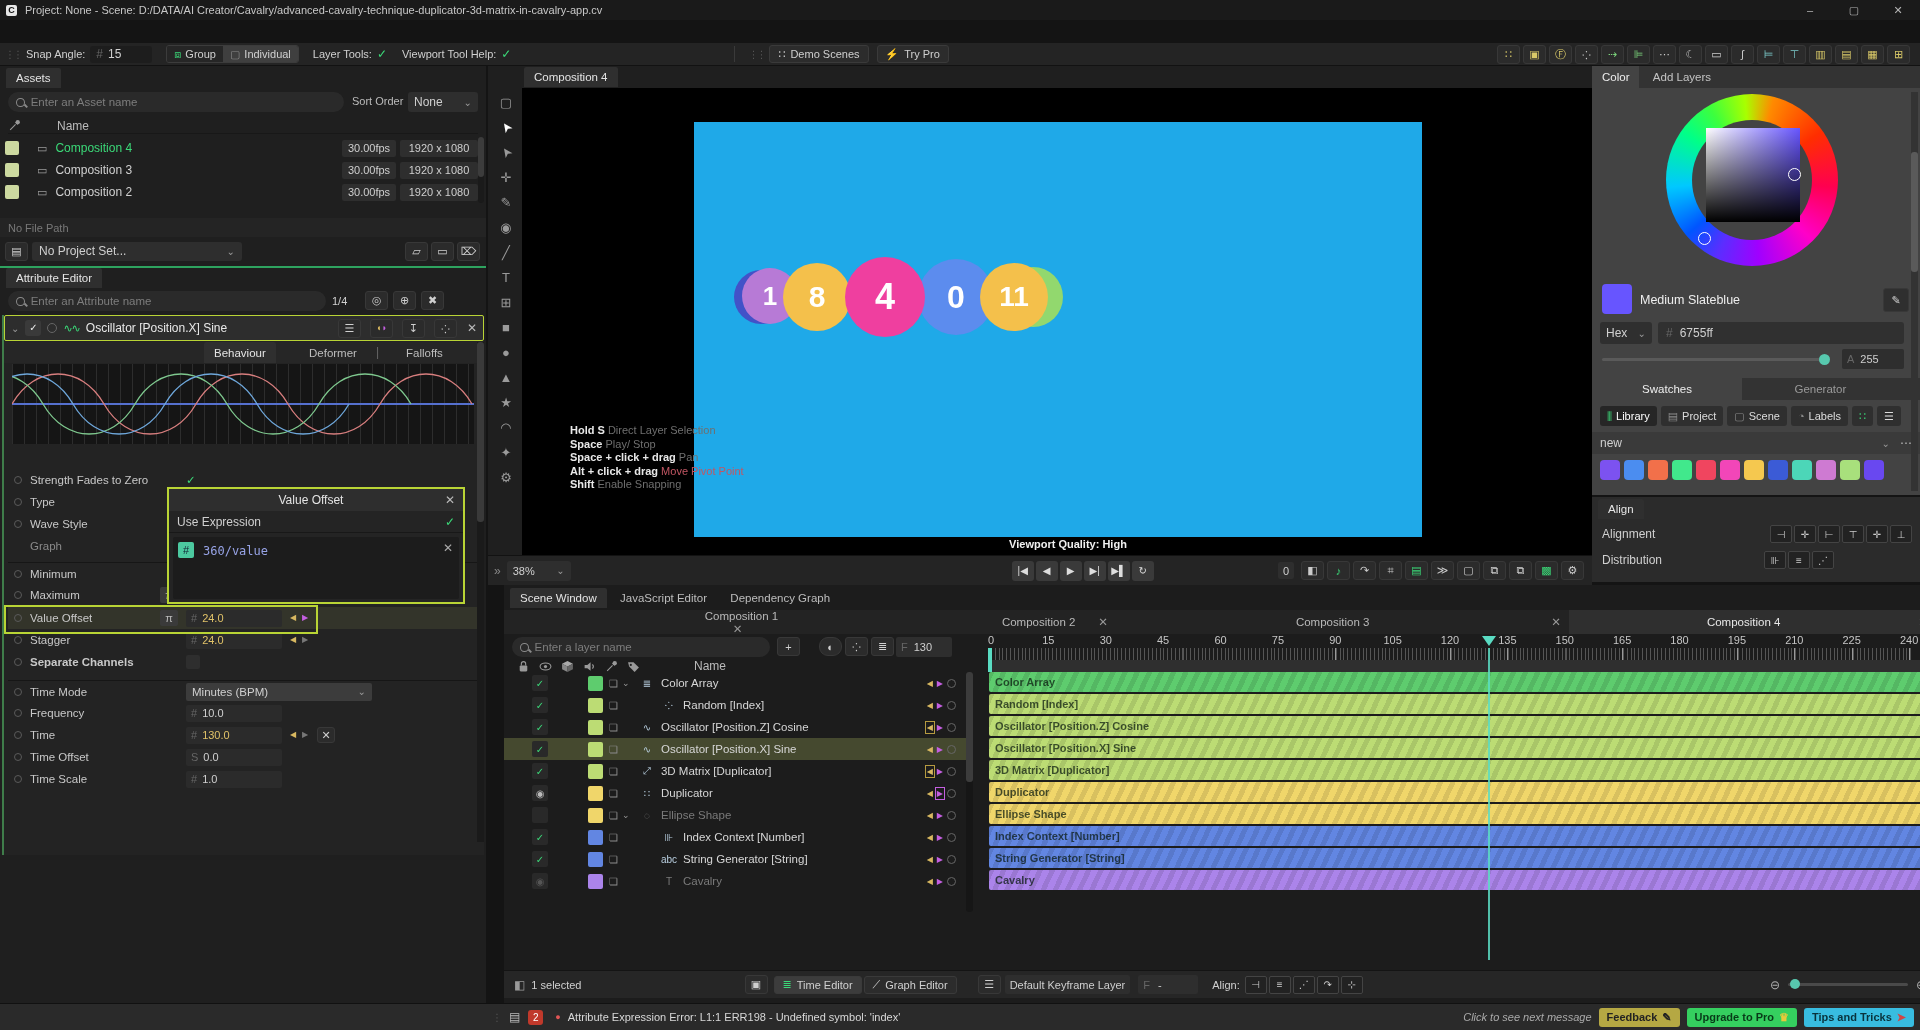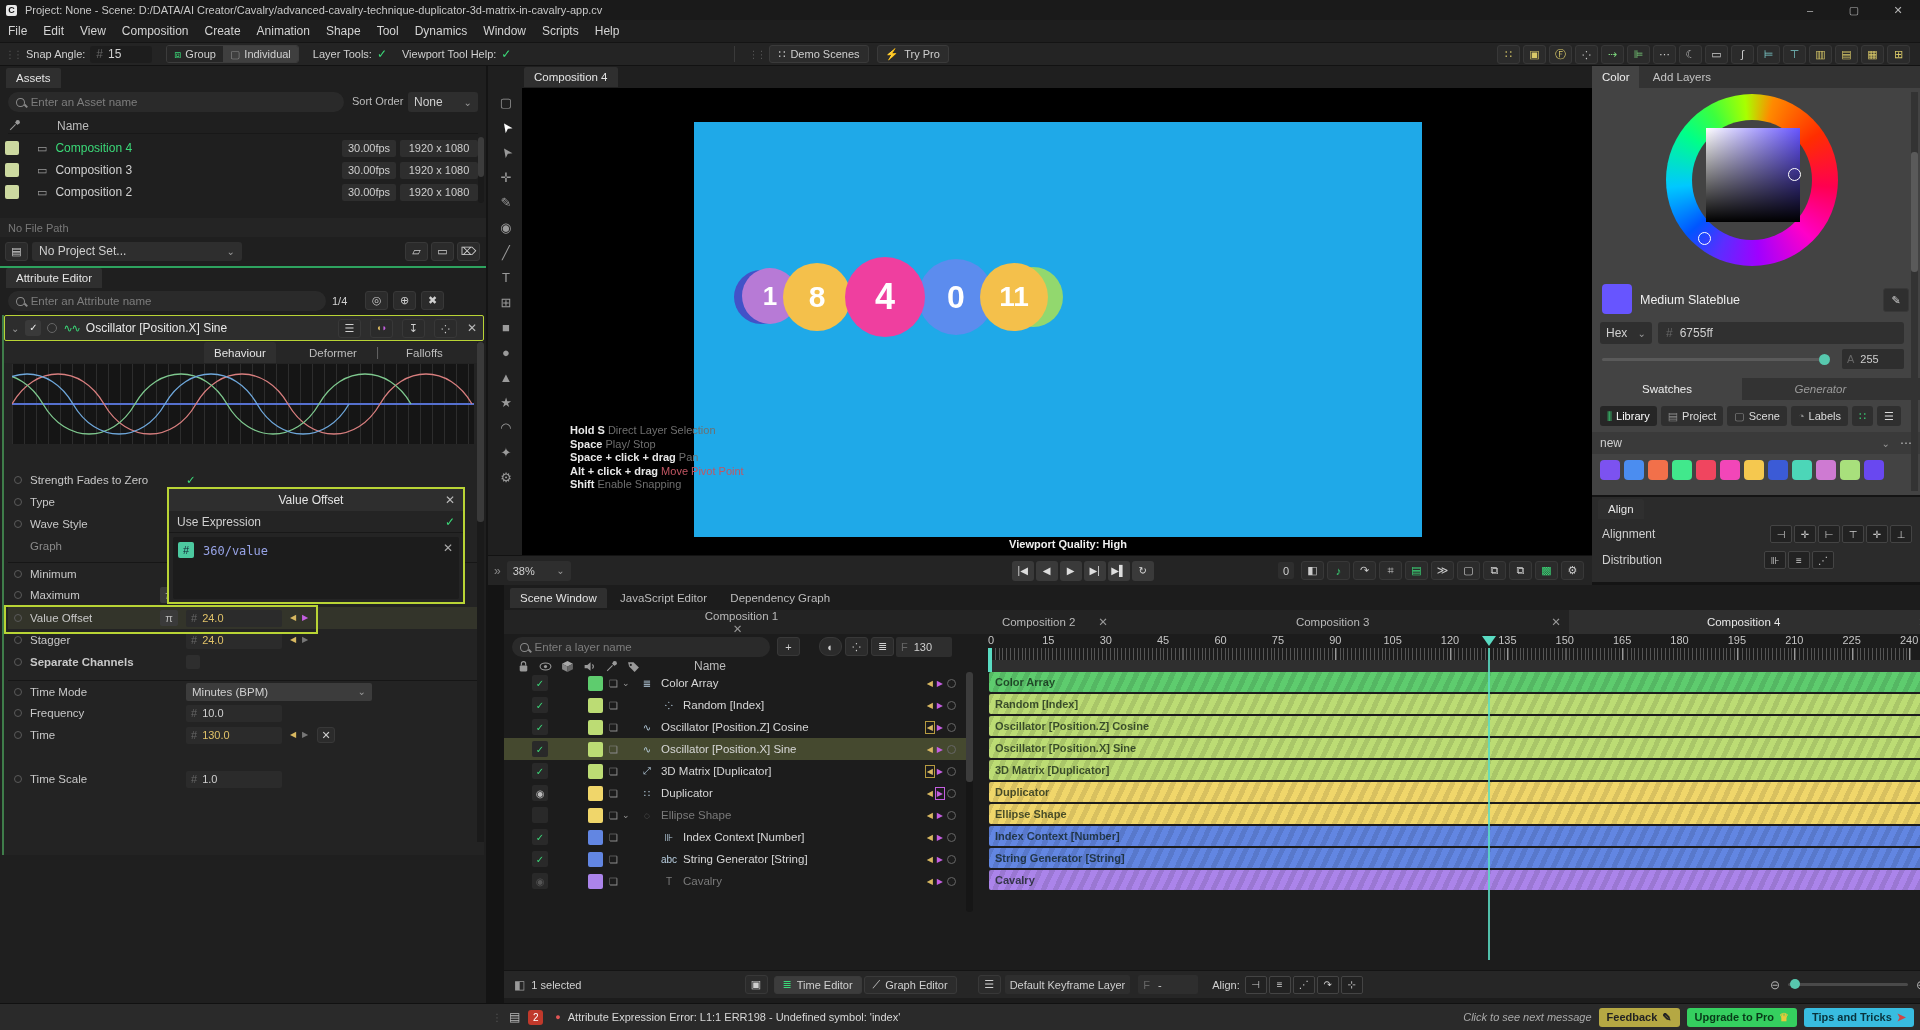--- a/index.html
+++ b/index.html
@@ -148,35 +148,20 @@
 
   <div class="abs" id="titlebar">
     <span class="appicon">C</span>
     <span style="font-size:11px;color:#c8c8c8;">Project: None - Scene: D:/DATA/AI Creator/Cavalry/advanced-cavalry-technique-duplicator-3d-matrix-in-cavalry-app.cv</span>
     <span style="flex:1"></span>
     <span class="wbtn">–</span>
     <span class="wbtn">▢</span>
     <span class="wbtn">✕</span>
   </div>
 
-  <div class="abs" id="menubar">
-
-  <span class="menu-item" style="--i: 0;">File</span>
-      <span class="menu-item" style="--i: 1;">Edit</span>
-      <span class="menu-item" style="--i: 2;">View</span>
-      <span class="menu-item" style="--i: 3;">Composition</span>
-      <span class="menu-item" style="--i: 4;">Create</span>
-      <span class="menu-item" style="--i: 5;">Animation</span>
-      <span class="menu-item" style="--i: 6;">Shape</span>
-      <span class="menu-item" style="--i: 7;">Tool</span>
-      <span class="menu-item" style="--i: 8;">Dynamics</span>
-      <span class="menu-item" style="--i: 9;">Window</span>
-      <span class="menu-item" style="--i: 10;">Scripts</span>
-      <span class="menu-item" style="--i: 11;">Help</span>
-    </div>
 
   <div class="abs" id="toolbar">
     <span class="handle">⋮⋮</span>
     <span style="font-size:11px;margin-right:5px;">Snap Angle:</span>
     <span class="field" style="width:62px;gap:5px;">
       <span class="dimmer">#</span>
       <span>15</span>
     </span>
     <span style="width:14px;"></span>
     <div class="seg">
@@ -445,20 +430,28 @@
         <span class="acirc"></span>
           <span class="alabel">Time</span>
         <div class="afield">
             <span class="dimmer">#</span>
             <span class="ylw">130.0</span>
           </div>
         <span class="abs tri" style="left:282px;color:#d8b860;">◀</span>
         <span class="abs tri" style="left:294px;color:#777;">▶</span>
         <span class="icobtn abs" style="left:306px;width:18px;height:16px;">✕</span>
       </div>
+      <div class="arow" style="top:431px;">
+        <span class="acirc"></span>
+          <span class="alabel">Time Offset</span>
+        <div class="afield">
+            <span class="dimmer">S</span>
+            <span>0.0</span>
+          </div>
+      </div>
       <div class="arow" style="top:453px;">
         <span class="acirc"></span>
           <span class="alabel">Time Scale</span>
         <div class="afield">
             <span class="dimmer">#</span>
             <span>1.0</span>
           </div>
       </div>
 
       <div class="abs" style="right:0;top:27px;width:7px;height:500px;background:#1a1a1a;">
@@ -669,21 +662,21 @@
     </div>
     <div class="abs" style="left:10px;top:292px;width:224px;height:3px;background:#5a5a5a;border-radius:2px;">
       <span style="position:absolute;right:-4px;top:-4px;width:11px;height:11px;background:#57c8ae;border-radius:50%;"></span>
     </div>
     <div class="abs row cellbox" style="left:250px;top:283px;width:62px;height:20px;gap:6px;">
       <span class="dimmer">A</span>
       <span>255</span>
     </div>
     <div class="abs" style="left:0;top:312px;width:328px;height:22px;background:#333;">
       <span class="rtab active" style="width:150px;justify-content:center;">Swatches</span>
-      <span class="rtab" style="width:150px;justify-content:center;color:#9a9a9a;font-style:italic;">Generator</span>
+      <span class="rtab" style="width:150px;justify-content:center;color:#9a9a9a;">Generator</span>
     </div>
     <div class="abs row" style="left:8px;top:340px;gap:4px;">
       <span class="rbtn on">
           <span class="grn">⫼</span>
           <span>Library</span>
         </span>
       <span class="rbtn">
           <span class="dim">▤</span>
           <span>Project</span>
         </span>

